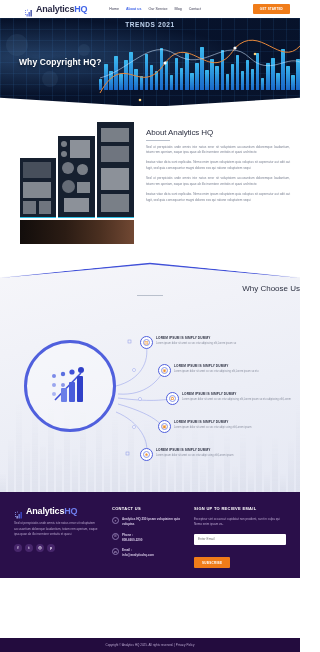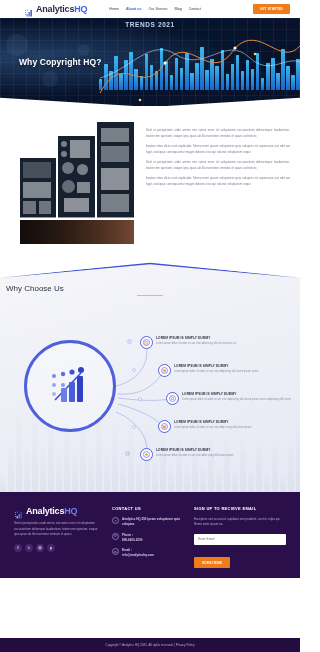--- a/index.html
+++ b/index.html
@@ -86,21 +86,21 @@
   .why-chevron{
     position:absolute; top:0; left:0; right:0; height:16px;
     background:#4050d8;
     clip-path:polygon(0 100%, 50% 0, 100% 100%, 100% 100%, 50% 14%, 0 100%);
   }
   .why-top-white{
     position:absolute; top:0; left:0; right:0; height:16px; background:#fff;
     clip-path:polygon(0 0, 50% 0, 100% 0, 100% 96%, 50% 4%, 0 96%);
   }
   .why-title{
-    position:absolute; top:22px; left:6px; right:0; text-align:left;
+    position:absolute; top:22px; left:0; right:0; text-align:right;
     font-size:8px; color:#2d3142; font-weight:400;
   }
   .why-underline{ position:absolute; top:33px; left:50%; transform:translateX(-50%);
                   width:26px; height:1px; background:#b9c0cc;}
   .why-city{ position:absolute; inset:0; opacity:.35; }
   .why-city i{ position:absolute; bottom:0; background:linear-gradient(to top, rgba(200,205,220,.8), rgba(235,237,245,.2)); }
 
   .bigcircle{
     position:absolute; left:24px; top:78px; width:92px; height:92px; border-radius:50%;
     border:3px solid #5060dd; background:rgba(255,255,255,.35);
@@ -268,20 +268,21 @@
     </div>
     <div class="panel p3">
       <span class="ph" style="left:4px;top:6px;width:28px;height:14px;opacity:.5"></span>
       <span class="ph" style="left:4px;top:24px;width:28px;height:16px;opacity:.45"></span>
       <span class="ph" style="left:4px;top:46px;width:28px;height:22px;opacity:.6"></span>
       <span class="ph" style="left:4px;top:72px;width:28px;height:18px;opacity:.5"></span>
     </div>
     <div class="strip"></div>
   </div>
   <div class="about-body">
+    <div class="about-title">About Analytics HQ</div>
     <p>Sed ut perspiciatis unde omnis iste natus error sit voluptatem accusantium doloremque laudantium, totam rem aperiam, eaque ipsa quae ab illo inventore veritatis et quasi architecto</p>
     <p>beatae vitae dicta sunt explicabo. Nemo enim ipsam voluptatem quia voluptas sit aspernatur aut odit aut fugit, sed quia consequuntur magni dolores eos qui ratione voluptatem sequi</p>
     <p>Sed ut perspiciatis unde omnis iste natus error sit voluptatem accusantium doloremque laudantium, totam rem aperiam, eaque ipsa quae ab illo inventore veritatis et quasi architecto</p>
     <p>beatae vitae dicta sunt explicabo. Nemo enim ipsam voluptatem quia voluptas sit aspernatur aut odit aut fugit, sed quia consequuntur magni dolores eos qui ratione voluptatem sequi</p>
   </div>
 </div>
 
 <div class="why">
   <div class="why-city" id="cityBg">
       <i style="left: 0px; width: 6px; height: 20px;"></i>

